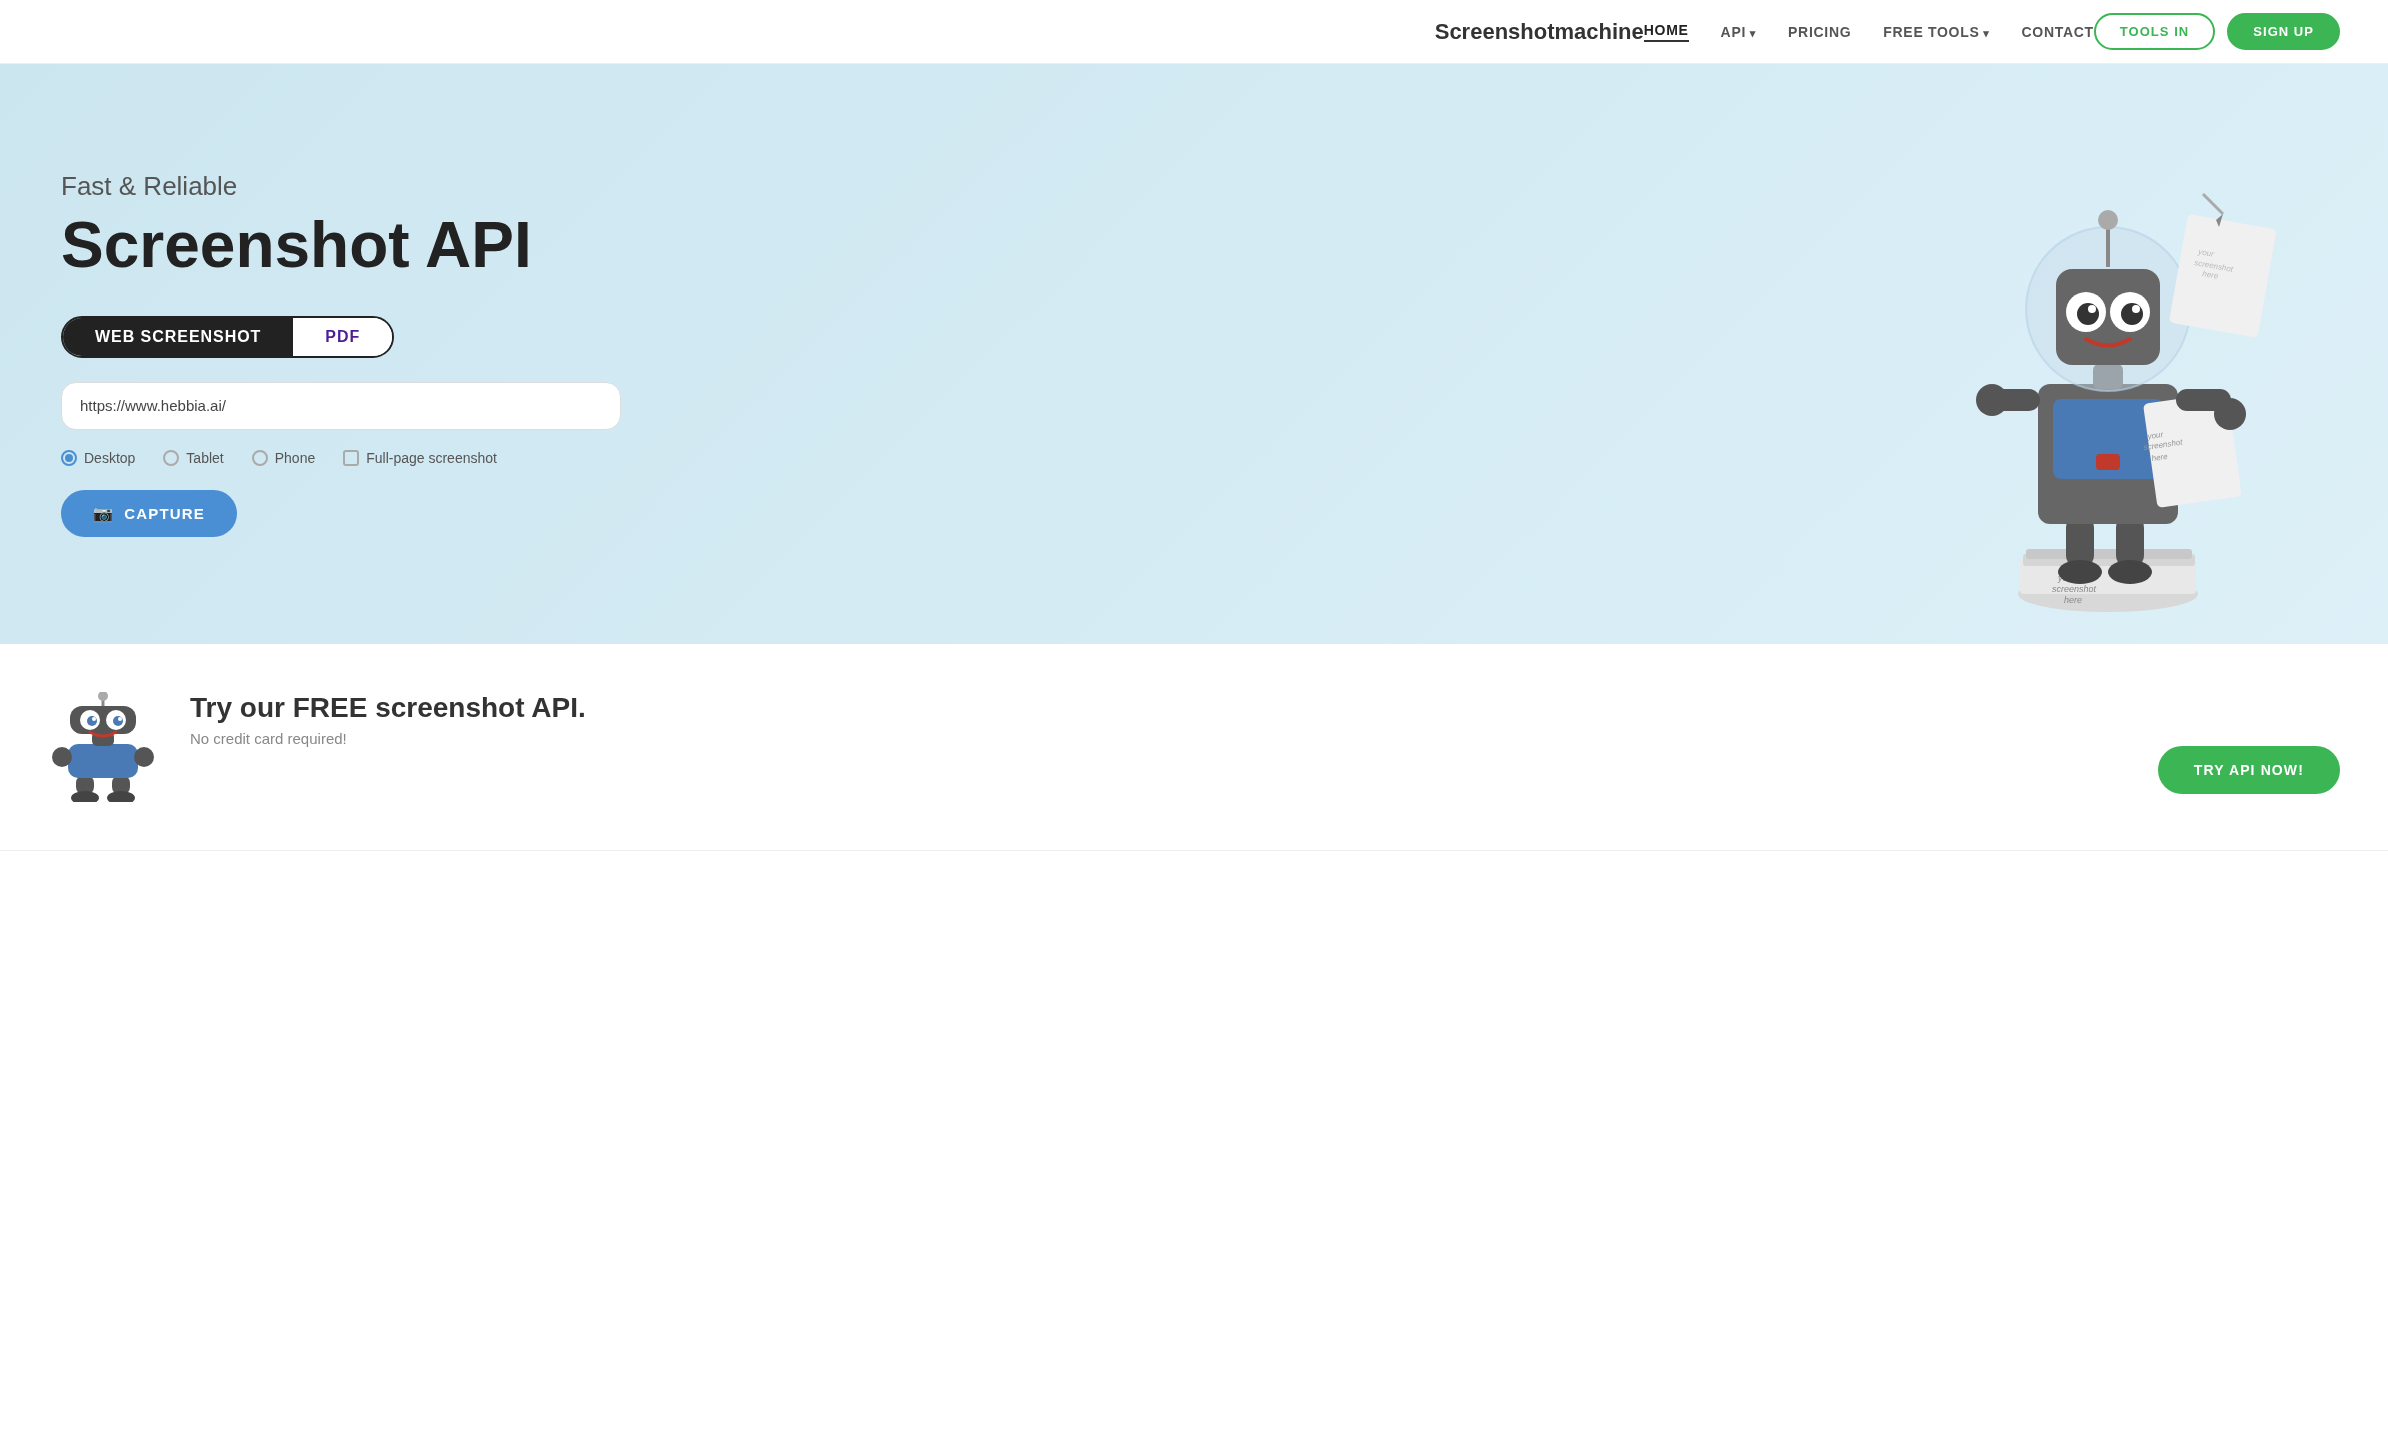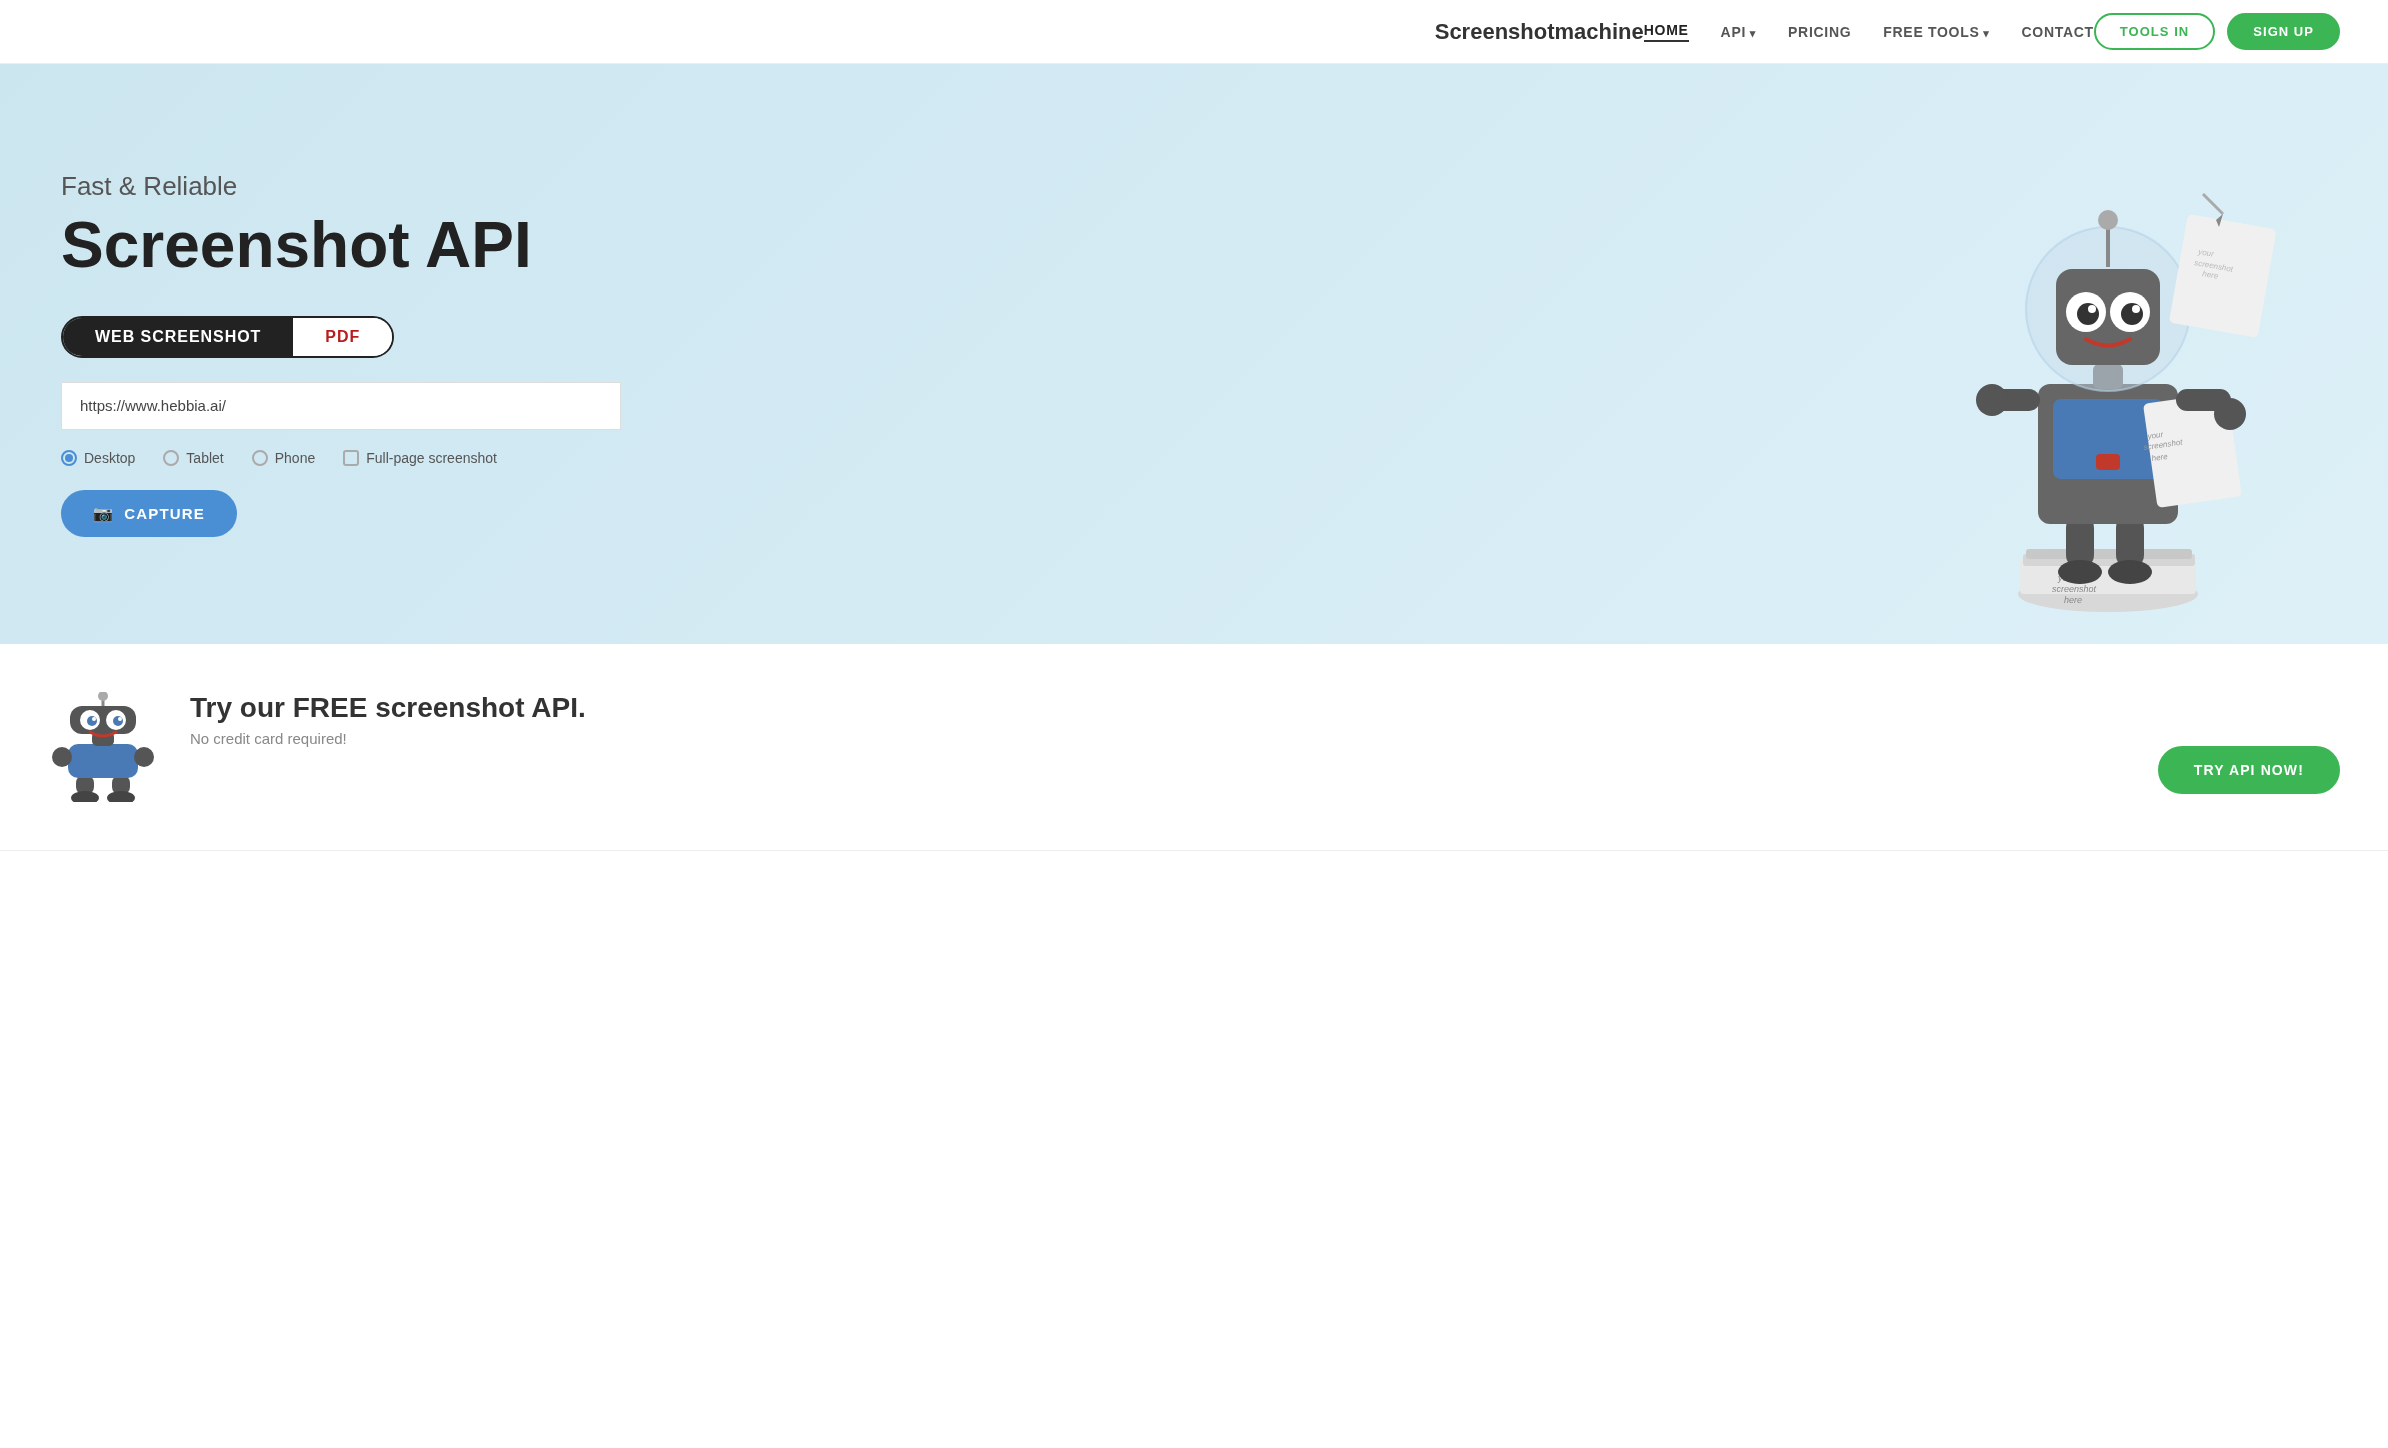--- a/index.html
+++ b/index.html
@@ -89,26 +89,26 @@
     .tab {
       padding: 10px 32px;
       font-size: 16px;
       font-weight: 700;
       letter-spacing: 0.06em;
       cursor: pointer;
       border: none;
       background: transparent;
     }
     .tab.active { background: #222; color: #fff; }
-    .tab.inactive { background: #fff; color: #b91c1c; }
+    .tab.inactive { background: #fff; color: #4c1d95; }
 
     
     .url-input-wrap {
       background: #fff;
-      border-radius: 0;
+      border-radius: 15px;
       padding: 14px 18px;
       margin-bottom: 20px;
       width: 560px;
       border: 1px solid #ddd;
     }
     .url-input-wrap input {
       border: none;
       outline: none;
       font-size: 15px;
       color: #444;

